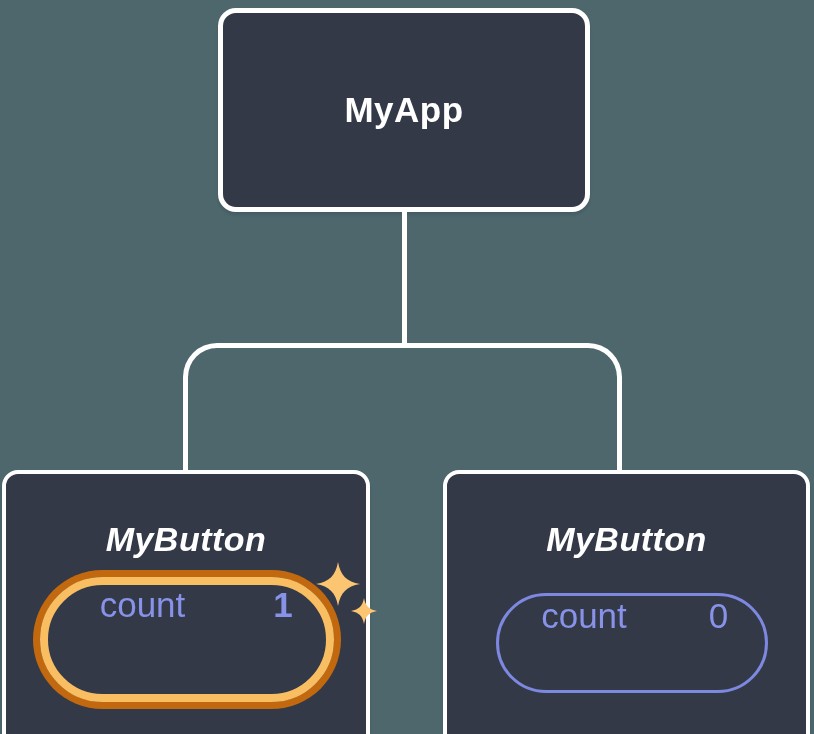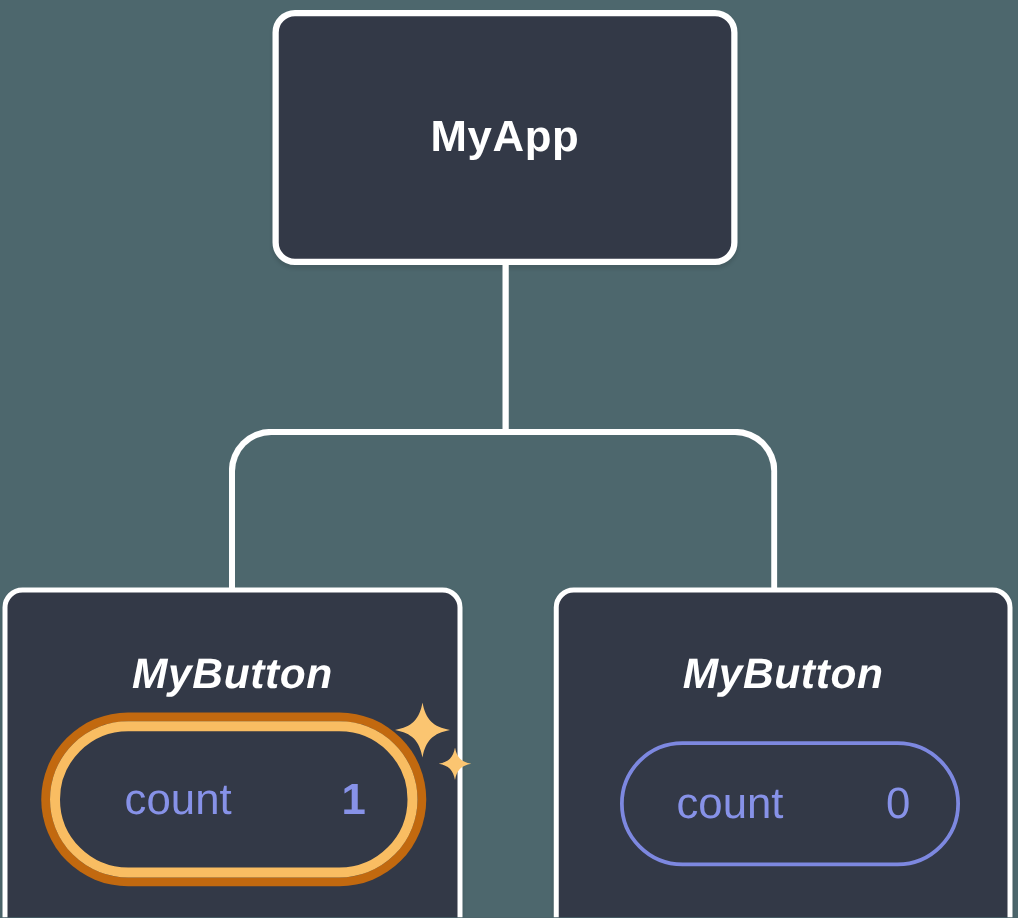--- a/index.html
+++ b/index.html
@@ -68,21 +68,21 @@
     text-align:center;
     color:#ffffff;
     font-size:34px;
     font-weight:700;
     letter-spacing:0.5px;
     font-style:italic;
   }
   .pill{
     position:absolute;
     display:flex;
-    align-items:center;
+    align-items:flex-start;
     border-radius:999px;
     overflow:hidden;
   }
   .pill-orange{
     left:34px;top:103px;width:294px;height:125px;
     border:8px solid var(--orange-inner);
     box-shadow:0 0 0 7px var(--orange-outer);
   }
   .pill-purple{
     left:49px;top:119px;width:272px;height:100px;

